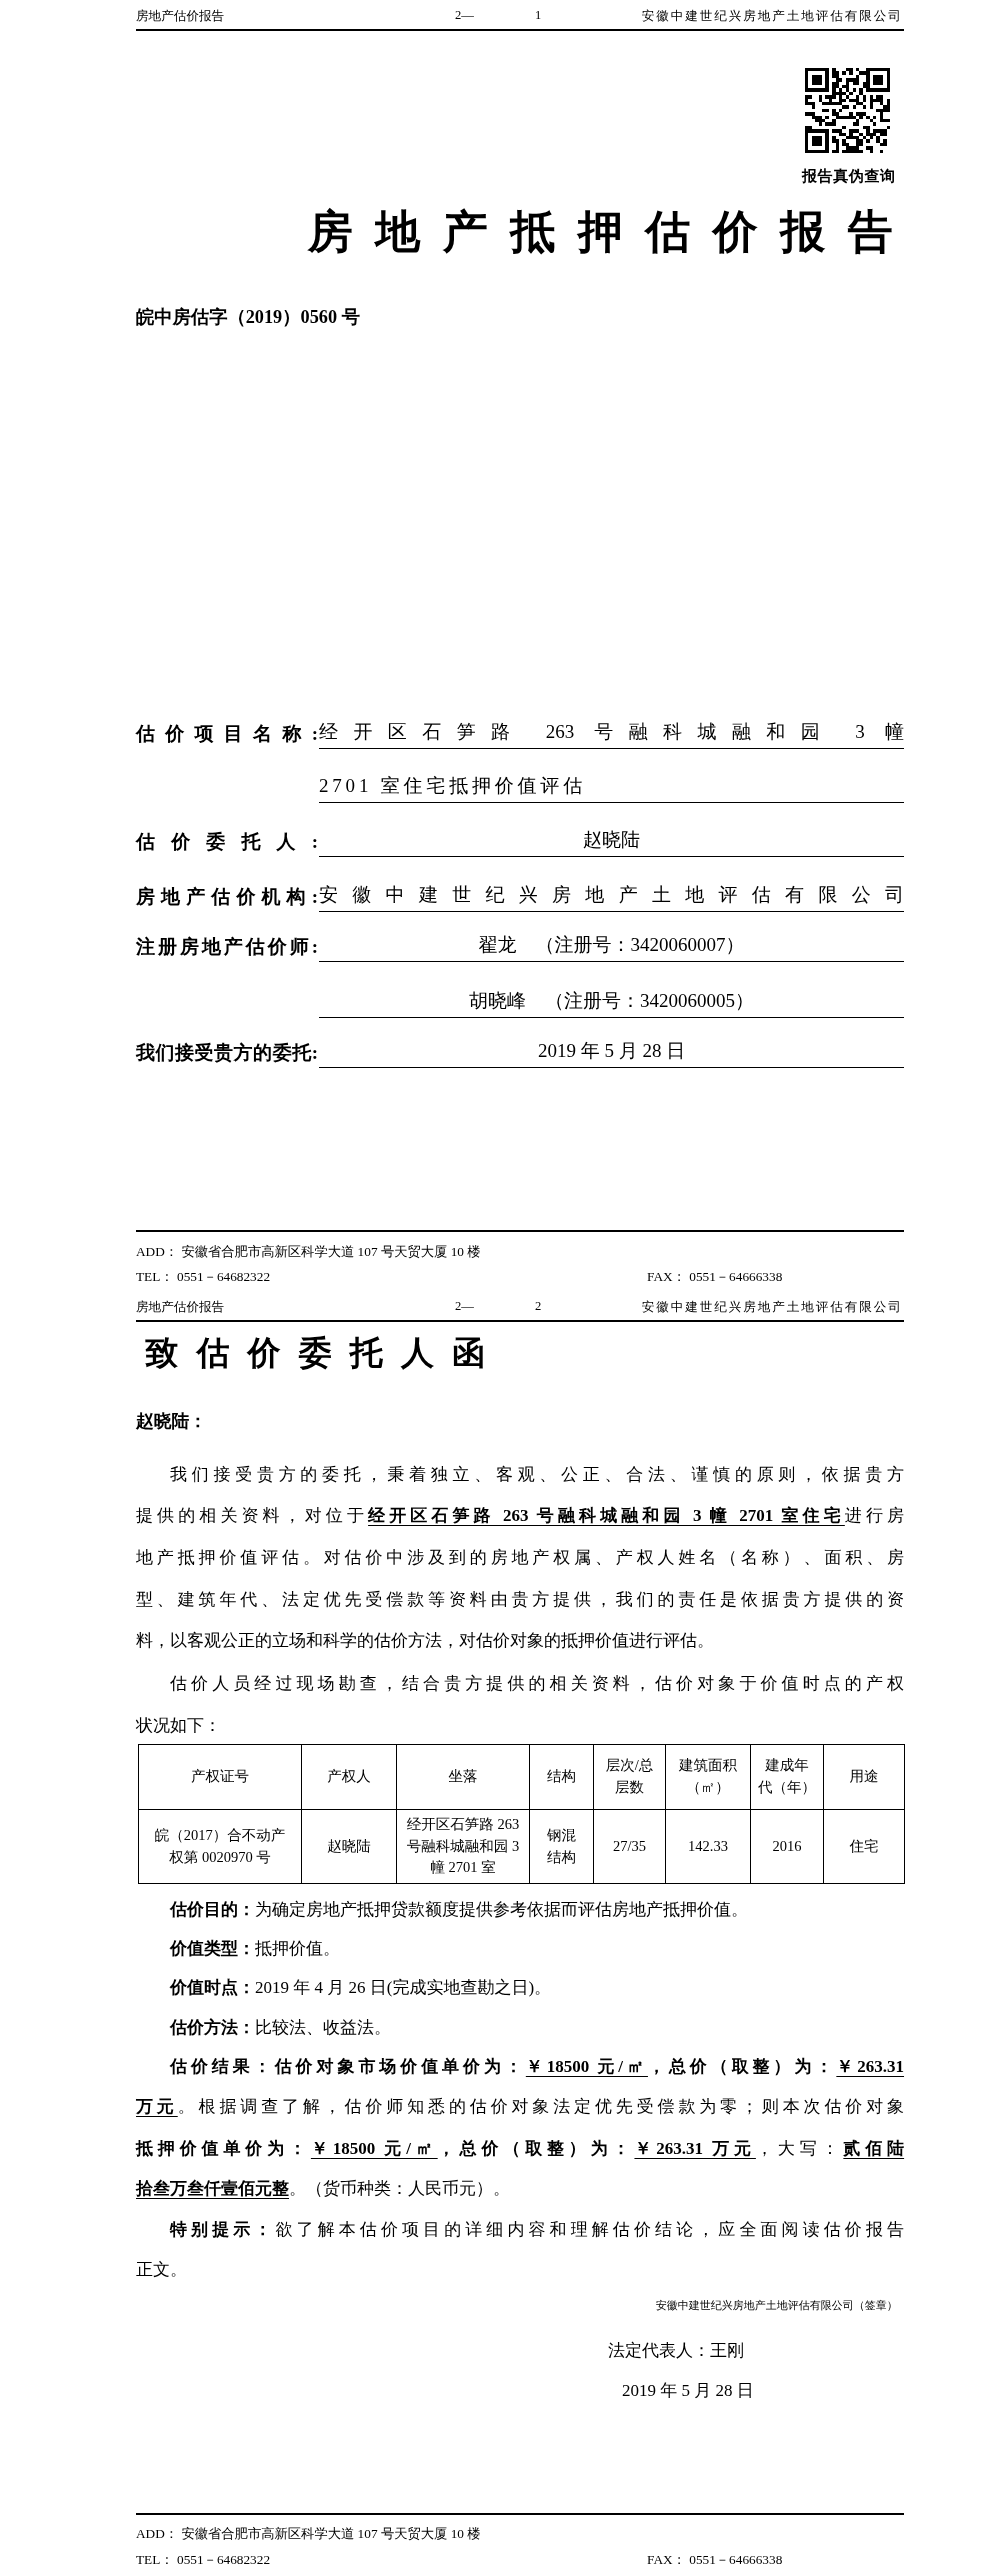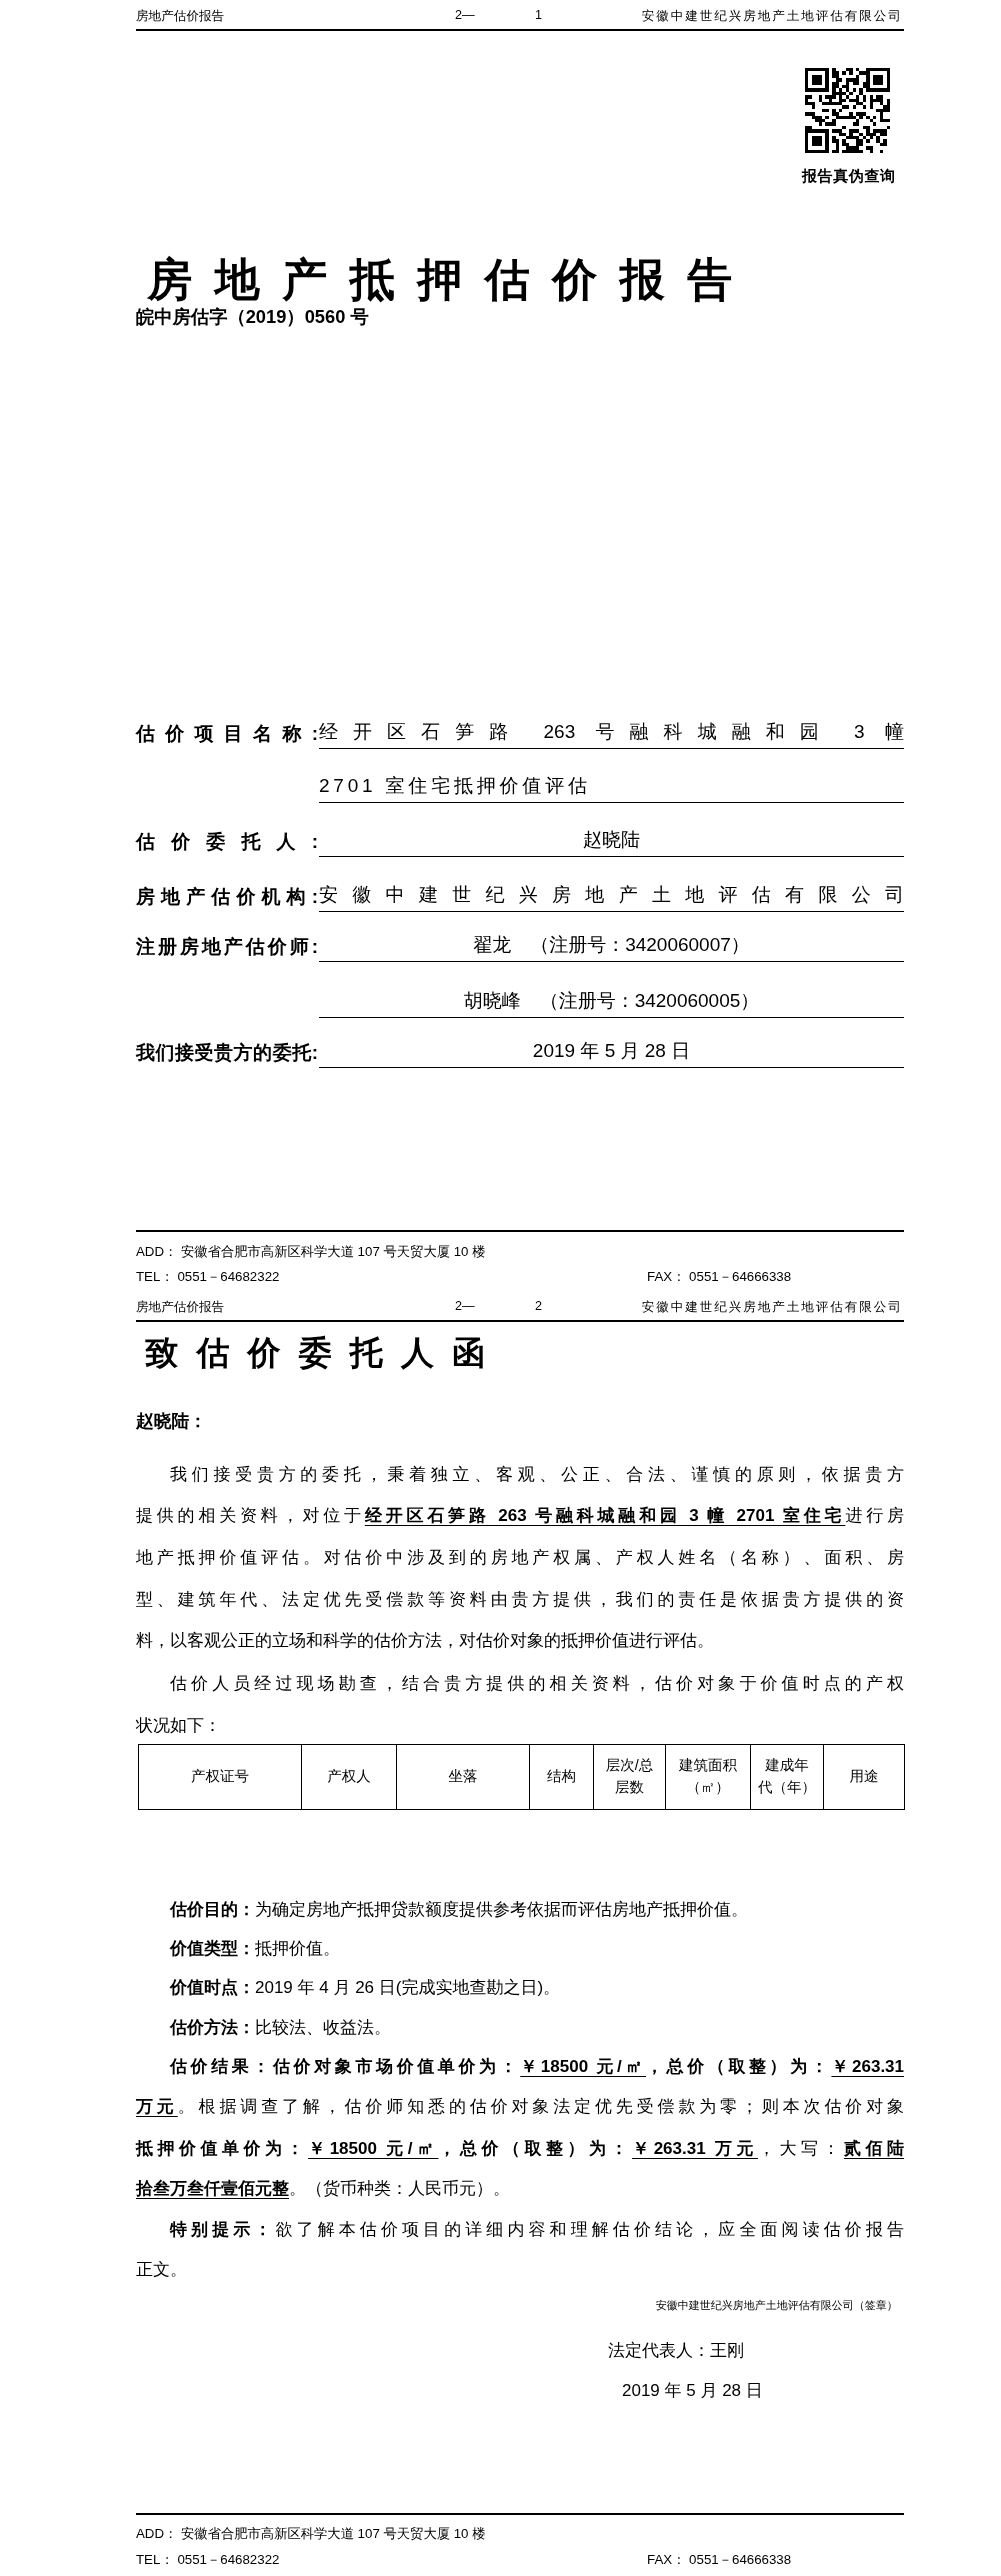--- a/index.html
+++ b/index.html
@@ -1,30 +1,30 @@
 <!DOCTYPE html>
 <html style="font-size:10px"><head>
 <meta charset="utf-8">
 <style>
   html,body{margin:0;padding:0;background:#fff;}
   .doc{position:relative;width:1002px;height:2576px;background:#fff;color:#000;
-       font-family:Liberation Sans, sans-serif;overflow:hidden;}
+       font-family:Liberation Serif, serif;overflow:hidden;}
   .rule{position:absolute;left:136px;width:768px;height:1.9px;background:#000;}
   
   .hdr{position:absolute;left:136px;width:768px;height:17.7px;font-size:12.6px;}
   .hdr .ht{position:absolute;left:0;top:0;}
   .hdr .hp1{position:absolute;left:319px;top:0;}
   .hdr .hp2{position:absolute;left:399px;top:0;}
   .hdr .hc{position:absolute;right:1.3px;top:0;letter-spacing:1.9px;}
   
   .qr{position:absolute;left:805px;top:68px;width:85px;height:85px;}
   .qr-cap{position:absolute;left:802px;top:167px;width:93px;font-size:15px;font-weight:bold;
           text-align:justify;text-align-last:justify;}
-  .main-title{position:absolute;left:136px;top:202px;width:768px;text-align:left;
-              font-size:45px;font-weight:bold;letter-spacing:.5em;margin-left:.25em;white-space:nowrap;margin-top:48px;}
+  .main-title{position:absolute;left:136px;top:202px;width:768px;text-align:right;
+              font-size:45px;font-weight:bold;letter-spacing:.5em;margin-left:.25em;white-space:nowrap;}
   .doc-no{position:absolute;left:136px;top:304px;width:768px;text-align:left;
           font-size:18.3px;font-weight:bold;}
   
   .frow{position:absolute;left:136px;width:768px;height:34px;font-size:19px;}
   .flabel{position:absolute;left:0;bottom:2.5px;width:182px;font-weight:bold;
           text-align:justify;text-align-last:justify;}
   .fval{position:absolute;left:183px;right:0;bottom:0;height:33px;line-height:33px;
         border-bottom:1.3px solid #000;white-space:nowrap;}
   .fval.center{text-align:center;}
   .fval.spread{text-align:justify;text-align-last:justify;white-space:normal;}
@@ -454,20 +454,34 @@
         <td>坐落</td>
         <td>结构</td>
         <td>层次/总
 层数</td>
         <td>建筑面积
 （㎡）</td>
         <td>建成年
 代（年）</td>
         <td>用途</td>
       </tr>
+      <tr class="drow">
+        <td>皖（2017）合不动产
+权第 0020970 号</td>
+        <td>赵晓陆</td>
+        <td>经开区石笋路 263
+号融科城融和园 3
+幢 2701 室</td>
+        <td>钢混
+结构</td>
+        <td>27/35</td>
+        <td>142.33</td>
+        <td>2016</td>
+        <td>住宅</td>
+      </tr>
     </tbody>
       </table>
 
     <div class="bl ind" style="top:1899px"><span class="b">估价目的：</span><span>为确定房地产抵押贷款额度提供参考依据而评估房地产抵押价值。</span></div>
     <div class="bl ind" style="top:1938px"><span class="b">价值类型：</span><span>抵押价值。</span></div>
     <div class="bl ind" style="top:1977px"><span class="b">价值时点：</span><span>2019 年 4 月 26 日(完成实地查勘之日)。</span></div>
     <div class="bl ind" style="top:2017px"><span class="b">估价方法：</span><span>比较法、收益法。</span></div>
     <div class="bl ind just" style="top:2056px"><span class="b">估价结果：</span><span class="b">估价对象市场价值单价为：</span><span class="b u">￥18500 元/㎡</span><span class="b">，</span><span class="b">总价（取整）为：</span><span class="b u">￥263.31</span></div>
     <div class="bl just" style="top:2096px"><span class="b u">万元</span><span>。根据调查了解，估价师知悉的估价对象法定优先受偿款为零；则本次估价对象</span></div>
     <div class="bl just" style="top:2138px"><span class="b">抵押价值单价为：</span><span class="b u">￥18500 元/㎡</span><span class="b">，</span><span class="b">总价（取整）为：</span><span class="b u">￥263.31 万元</span><span>，</span><span>大写：</span><span class="b u">贰佰陆</span></div>

